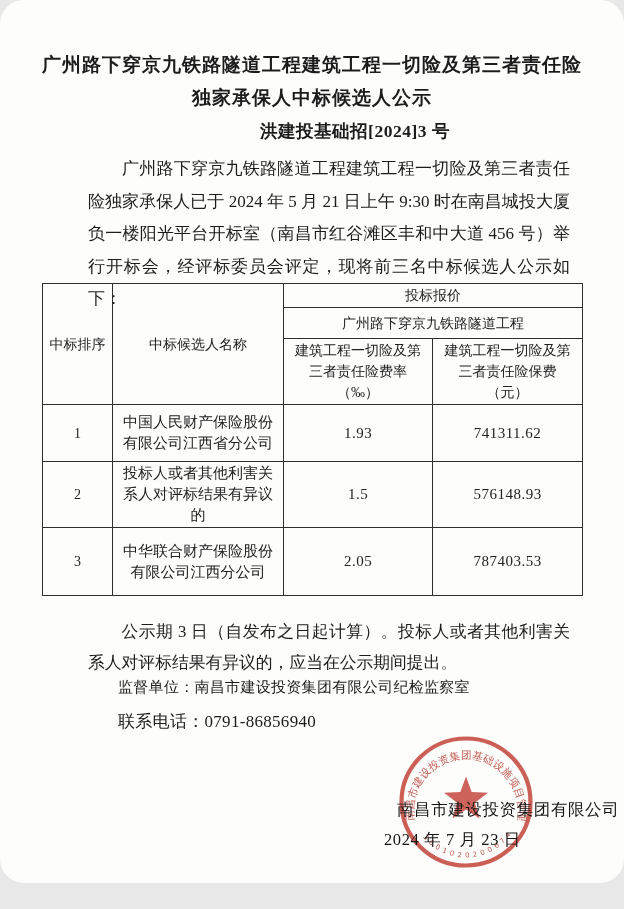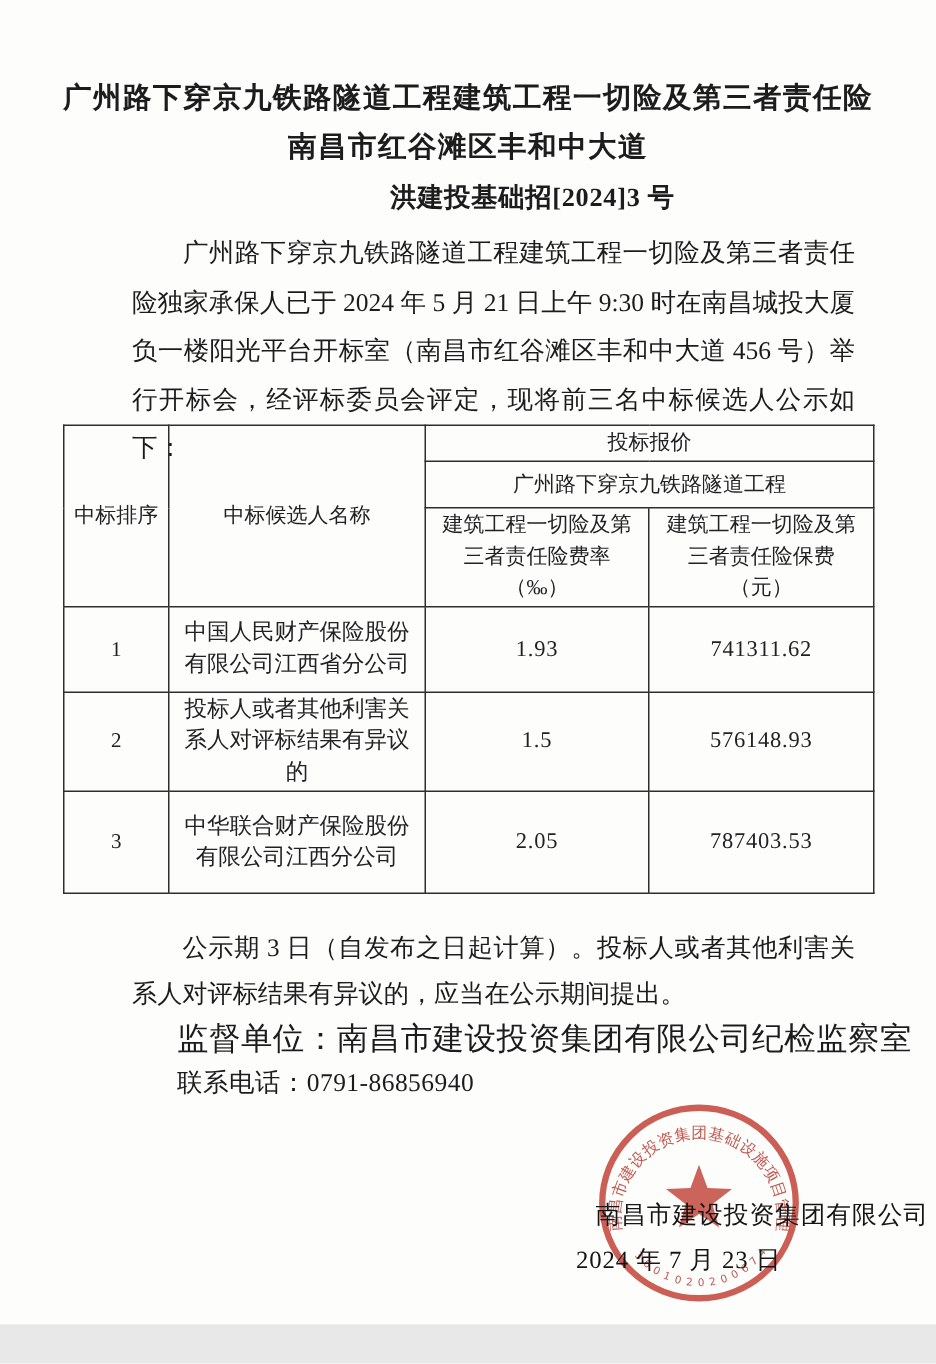--- a/index.html
+++ b/index.html
@@ -5,20 +5,21 @@
   html,body{margin:0;padding:0;}
   body{background:#e8e8e8;}
   .page{
     position:relative;
     width:624px;height:883px;
     margin:0 auto;
     background:#fdfdfc;
     font-family:"Liberation Serif","DejaVu Serif",serif;
     color:#1c1c1c;
     overflow:hidden;
+    border-radius:24px;
   }
   .title-line{
     position:absolute;left:0;width:100%;
     text-align:center;font-weight:bold;
     font-size:19px;letter-spacing:1px;
   }
   .title-1{top:52px;}
   .title-2{top:85px;}
   .doc-number{
     position:absolute;left:0;top:119px;width:100%;
@@ -51,21 +52,21 @@
   .cell-candidate{font-size:15px;}
   .cell-num{font-size:15px;letter-spacing:0.5px;}
   .notice-para{
     position:absolute;left:88px;top:616px;width:482px;
     font-size:16.8px;line-height:31px;
     text-align:justify;text-justify:inter-ideograph;
     text-indent:2em;
   }
   .supervisor-line{
     position:absolute;left:118px;top:678px;
-    font-size:21px;letter-spacing:0.3px;
+    font-size:15px;letter-spacing:0.3px;
   }
   .phone-line{
     position:absolute;left:118px;top:710px;
     font-size:17px;letter-spacing:0.3px;
   }
   .seal{
     position:absolute;left:395px;top:733px;
     width:142px;height:140px;
     z-index:1;opacity:0.92;
   }
@@ -79,21 +80,21 @@
     font-size:16.5px;letter-spacing:0.6px;
     z-index:2;color:#151515;
   }
 </style>
 </head>
 <body>
 
 <div class="page">
 
   <div class="title-line title-1">广州路下穿京九铁路隧道工程建筑工程一切险及第三者责任险</div>
-  <div class="title-line title-2">南昌市红谷滩区丰和中大道</div>
+  <div class="title-line title-2">独家承保人中标候选人公示</div>
   <div class="doc-number">洪建投基础招[2024]3 号</div>
 
   <div class="body-para">广州路下穿京九铁路隧道工程建筑工程一切险及第三者责任险独家承保人已于 2024 年 5 月 21 日上午 9:30 时在南昌城投大厦负一楼阳光平台开标室（南昌市红谷滩区丰和中大道 456 号）举行开标会，经评标委员会评定，现将前三名中标候选人公示如下：</div>
 
   <table class="bid-table">
     <colgroup>
       <col style="width:70px">
         <col style="width:171px">
         <col style="width:149px">
         <col style="width:150px">

